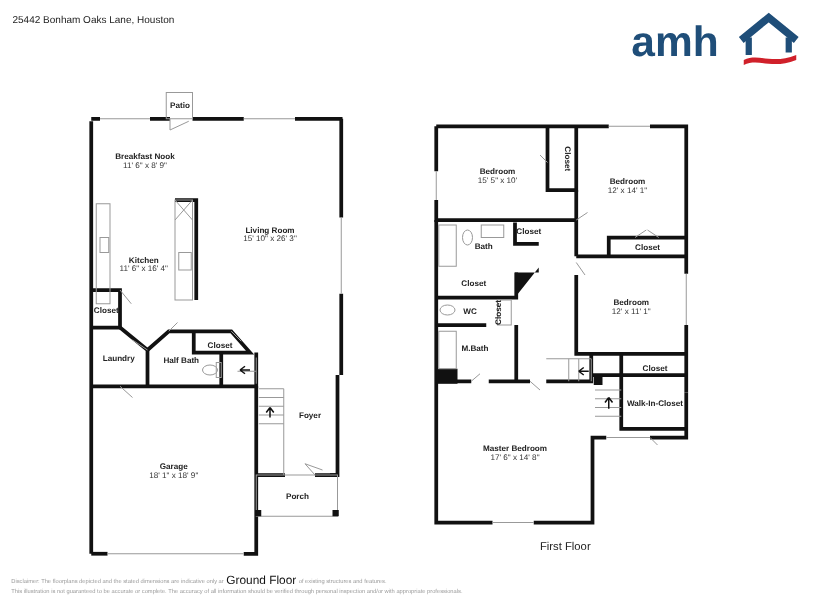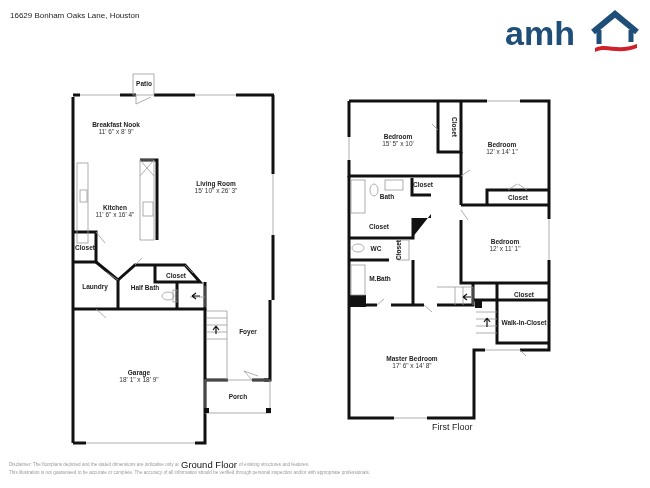--- a/index.html
+++ b/index.html
@@ -4,27 +4,27 @@
 <style>
   html, body { margin:0; padding:0; background:#ffffff; }
   body { width:650px; height:488px; position:relative; overflow:hidden; font-family:"Liberation Sans", sans-serif; }
   .address { position:absolute; left:10px; top:11px; font-size:8px; color:#222; }
   .logo { position:absolute; left:505px; top:8px; width:135px; height:46px; }
   .plan { position:absolute; left:0; top:0; }
   .rlabel { font-family:"Liberation Sans", sans-serif; font-weight:bold; font-size:6.5px; fill:#222; text-anchor:middle; }
   .rdim { font-family:"Liberation Sans", sans-serif; font-size:6.5px; fill:#333; text-anchor:middle; }
   .floor-label { position:absolute; font-size:9px; color:#222; }
   .ground-label { left:148px; top:459px; font-size:9.5px; color:#111; background:#fff; padding:0 2px;margin-left:31px; }
-  .first-label { left:432px; top:422px; }
+  .first-label { left:432px; top:432px; }
   .disclaimer { position:absolute; left:9px; top:461px; font-size:4.6px; color:#9a9a9a; line-height:8px; width:420px; }
 </style>
 </head>
 <body>
 
-<div class="address">16629 Bonham Oaks Lane, Houston</div>
+<div class="address">25442 Bonham Oaks Lane, Houston</div>
 
 <svg class="logo" viewBox="0 0 135 46">
   <text x="0" y="37" font-family="Liberation Sans, sans-serif" font-weight="bold" font-size="34" fill="#1f4e79">amh</text>
   <g>
     <path d="M88 24 L110 6 L132 24" fill="none" stroke="#1f4e79" stroke-width="6" stroke-linejoin="miter"></path>
     <path d="M94 22 L94 36 M126 22 L126 34" stroke="#1f4e79" stroke-width="5"></path>
     <path d="M90 40 C102 34, 112 44, 132 36 L132 40 C112 48, 102 38, 90 44 Z" fill="#d0202a"></path>
   </g>
 </svg>
 

